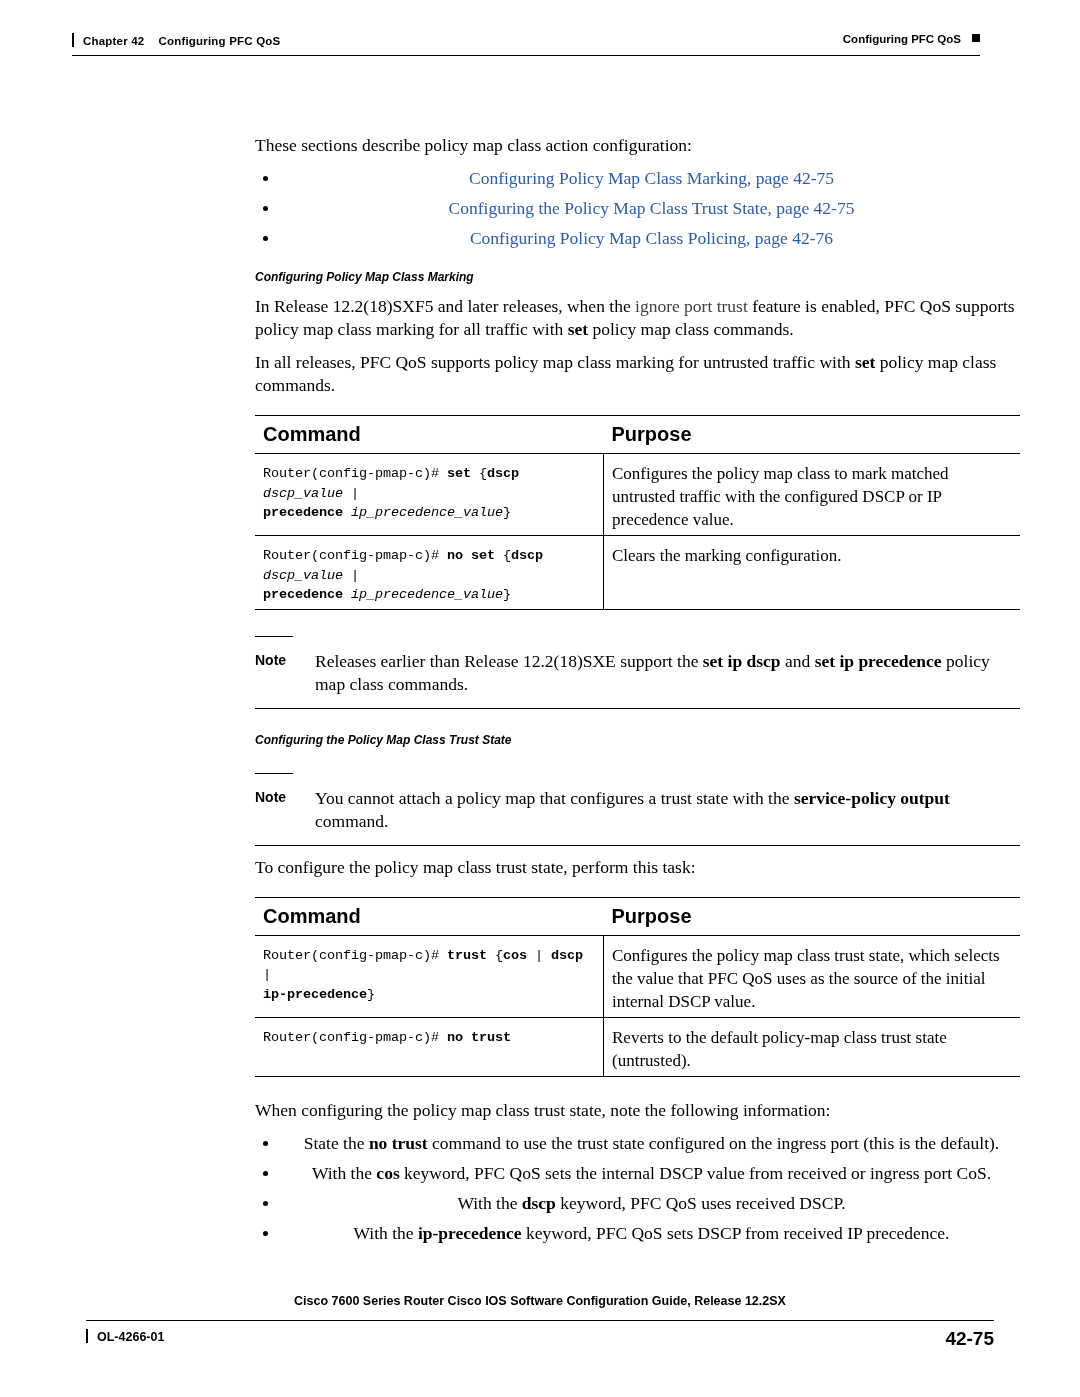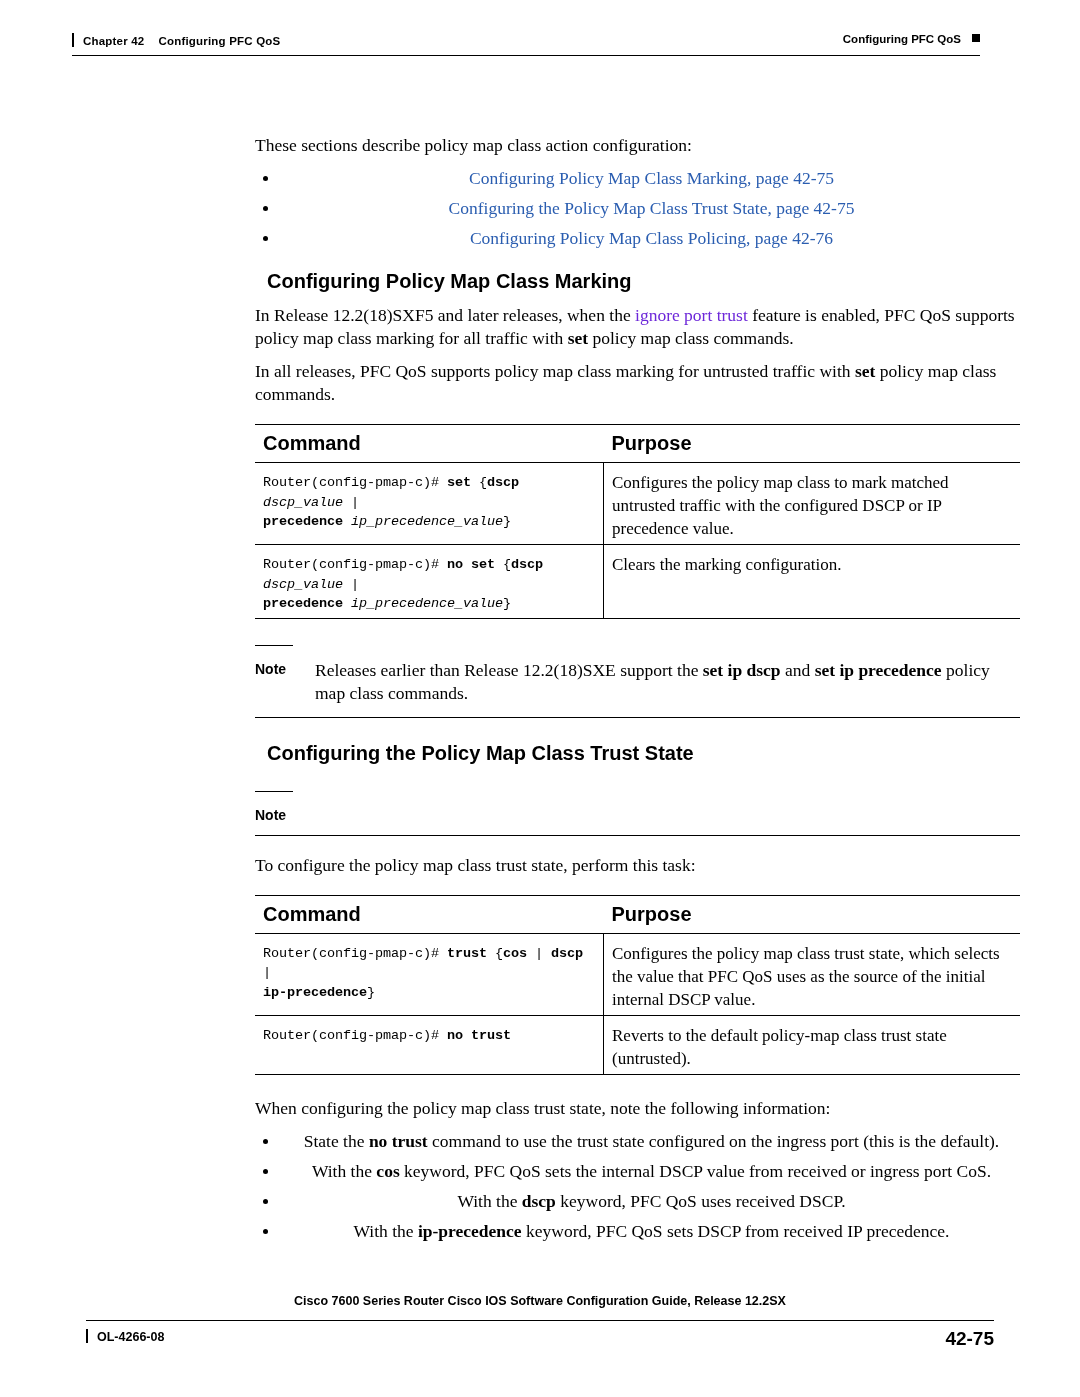--- a/index.html
+++ b/index.html
@@ -103,24 +103,25 @@
     height: 5px;
     background: #000;
     border-radius: 50%;
   }
   .xref {
     color: #2a5db0;
   }
   .heading {
     font-family: "Liberation Sans", sans-serif;
     font-weight: bold;
-    font-size: 20px;
-    margin: 20px 0 11px 12px;
-  }
-  .lnk { color: #6d28d9; }
+    font-size: 12px;
+    margin: 20px 0 11px 0;
+    font-style: italic;
+  }
+  .lnk { color: #404040; }
 
   
   .cmdtable {
     width: 765px;
     border-collapse: collapse;
     margin-top: 18px;
     margin-bottom: 6px;
   }
   .cmdtable th {
     text-align: left;
@@ -316,25 +317,26 @@
     </div>
 
     <div class="heading" style="margin-top:24px;">Configuring the Policy Map Class Trust State</div>
 
     <div class="note">
       <div class="note-rules">
         <div class="rule-seg-left"></div>
       </div>
       <div class="note-inner">
         <div class="note-label">Note</div>
+        <div class="note-text"><span>You cannot attach a policy map that configures a trust state with the </span><b>service-policy output</b><span> command.</span></div>
       </div>
       <div class="botrule"></div>
     </div>
 
-    <p class="body" style="margin-top:18px;">To configure the policy map class trust state, perform this task:</p>
+    <p class="body" style="margin-top:10px;">To configure the policy map class trust state, perform this task:</p>
 
     <table class="cmdtable">
       <tbody>
           <tr>
         <th class="c1">Command</th>
         <th>Purpose</th>
       </tr>
       <tr class="row">
         <td class="c1"><span>Router(config-pmap-c)# </span><span class="b">trust</span><span> {</span><span class="b">cos</span><span> | </span><span class="b">dscp</span><span> | </span><br><span class="b">ip-precedence</span><span>}</span></td>
         <td>Configures the policy map class trust state, which selects the value that PFC QoS uses as the source of the initial internal DSCP value.</td>
@@ -366,18 +368,18 @@
         <span>With the </span><b>ip-precedence</b><span> keyword, PFC QoS sets DSCP from received IP precedence.</span>
       </div>
     </div>
 
   </div>
 
   <div class="footer">
     <div class="footer-center">Cisco 7600 Series Router Cisco IOS Software Configuration Guide, Release 12.2SX</div>
     <div class="footer-rule"></div>
     <div class="footer-left">
-      <span class="tick"></span><span>OL-4266-08</span>
+      <span class="tick"></span><span>OL-4266-01</span>
     </div>
     <div class="footer-right">42-75</div>
   </div>
 
 </div>
 
 </body></html>

